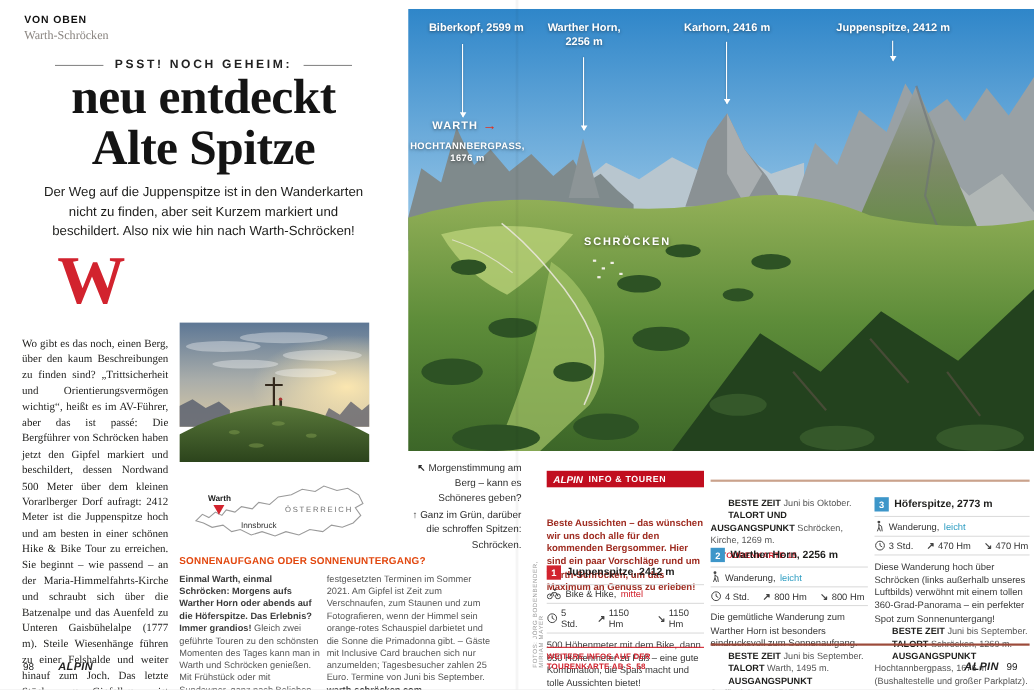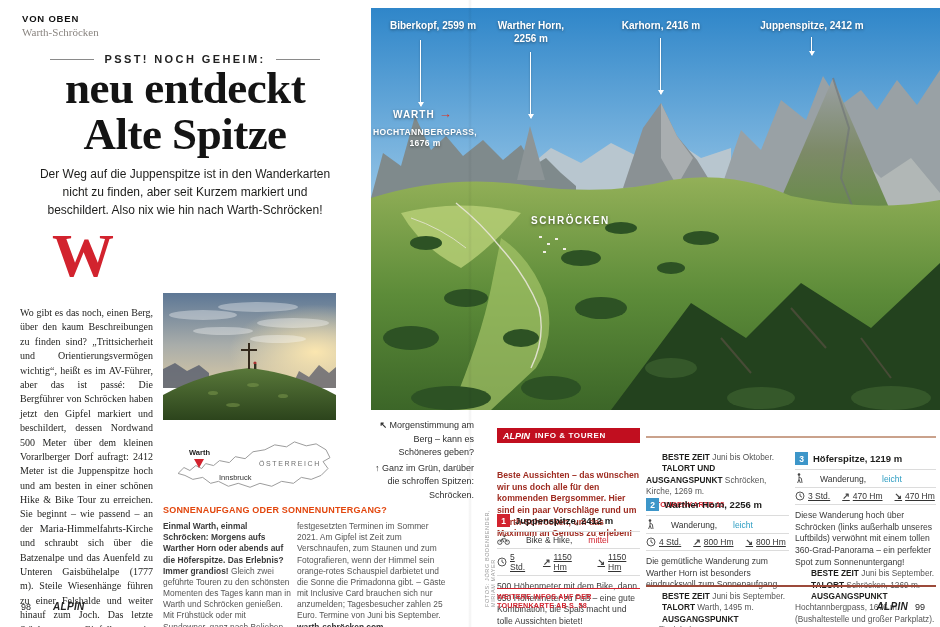--- a/index.html
+++ b/index.html
@@ -98,23 +98,23 @@
            color:#d2232e;letter-spacing:.2px;}
 
   .tour{position:absolute;width:143px;}
   #tour1{left:497px;top:514px;}
   #tour2{left:646px;top:498px;}
   #tour3{left:795px;top:452px;width:141px;}
   .t-title{display:flex;align-items:center;gap:5px;padding-bottom:4px;font-size:9.5px;font-weight:bold;color:#1d1d1b;}
   .badge{width:13px;height:13px;display:flex;align-items:center;justify-content:center;
          color:#fff;font-size:8.5px;font-weight:bold;flex:0 0 13px;}
   .badge.red{background:#d2232e;} .badge.blue{background:#3d96c9;}
-  .t-row{display:flex;align-items:center;gap:16px;border-top:1px solid #dcdcdc;
+  .t-row{display:flex;align-items:center;gap:4px;border-top:1px solid #dcdcdc;
          padding:3px 0;font-size:8.5px;color:#333;}
-  .t-row.stats{border-bottom:1px solid #dcdcdc;gap:3px;text-decoration:underline;}
+  .t-row.stats{border-bottom:1px solid #dcdcdc;gap:3px;}
   .t-row .sep{flex:0 0 6px;}
   .diff-mittel{color:#d2232e;} .diff-leicht{color:#2d9dc2;}
   .arrow-glyph{font-weight:bold;font-size:9px;color:#444;}
   .t-desc{margin-top:5px;font-size:8.6px;line-height:1.36;color:#3a3a3a;}
   .d-line{font-size:8.3px;line-height:1.36;color:#555;}
   .d-line b{color:#1d1d1b;margin-left:16px;}
   .cont-block{position:absolute;left:646px;top:452px;width:143px;}
   .tk-link{margin-top:3px;font-size:7.3px;font-weight:bold;color:#d2232e;letter-spacing:.2px;}
   .ticon{flex:0 0 auto;}
 </style>
@@ -379,21 +379,21 @@
     </div>
     <div class="t-desc">Die gemütliche Wanderung zum Warther Horn ist besonders eindrucksvoll zum Sonnenaufgang.</div>
     <div class="d-line"><b>BESTE ZEIT</b> <span>Juni bis September.</span></div>
     <div class="d-line"><b>TALORT</b> <span>Warth, 1495 m.</span></div>
     <div class="d-line"><b>AUSGANGSPUNKT</b> <span>Steffisalpbahn, 1507 m.</span></div>
   </div>
 
   <div class="tour" id="tour3">
     <div class="t-title">
       <span class="badge blue">3</span>
-      <span>Höferspitze, 1219 m</span>
+      <span>Höferspitze, 2773 m</span>
     </div>
     <div class="t-row">
       <svg class="ticon" width="9" height="11" viewBox="0 0 9 11">
         <circle cx="4" cy="1.6" r="1.3" fill="#444"></circle>
         <path d="M4,3.2 L4,6.4 M4,6.4 L2.6,10 M4,6.4 L5.4,10 M4,4 L6.4,5.4 L7,10" fill="none" stroke="#444" stroke-width="0.9"></path>
       </svg>
       <span>Wanderung,</span>
       <span class="diff-leicht">leicht</span>
     </div>
     <div class="t-row stats">

